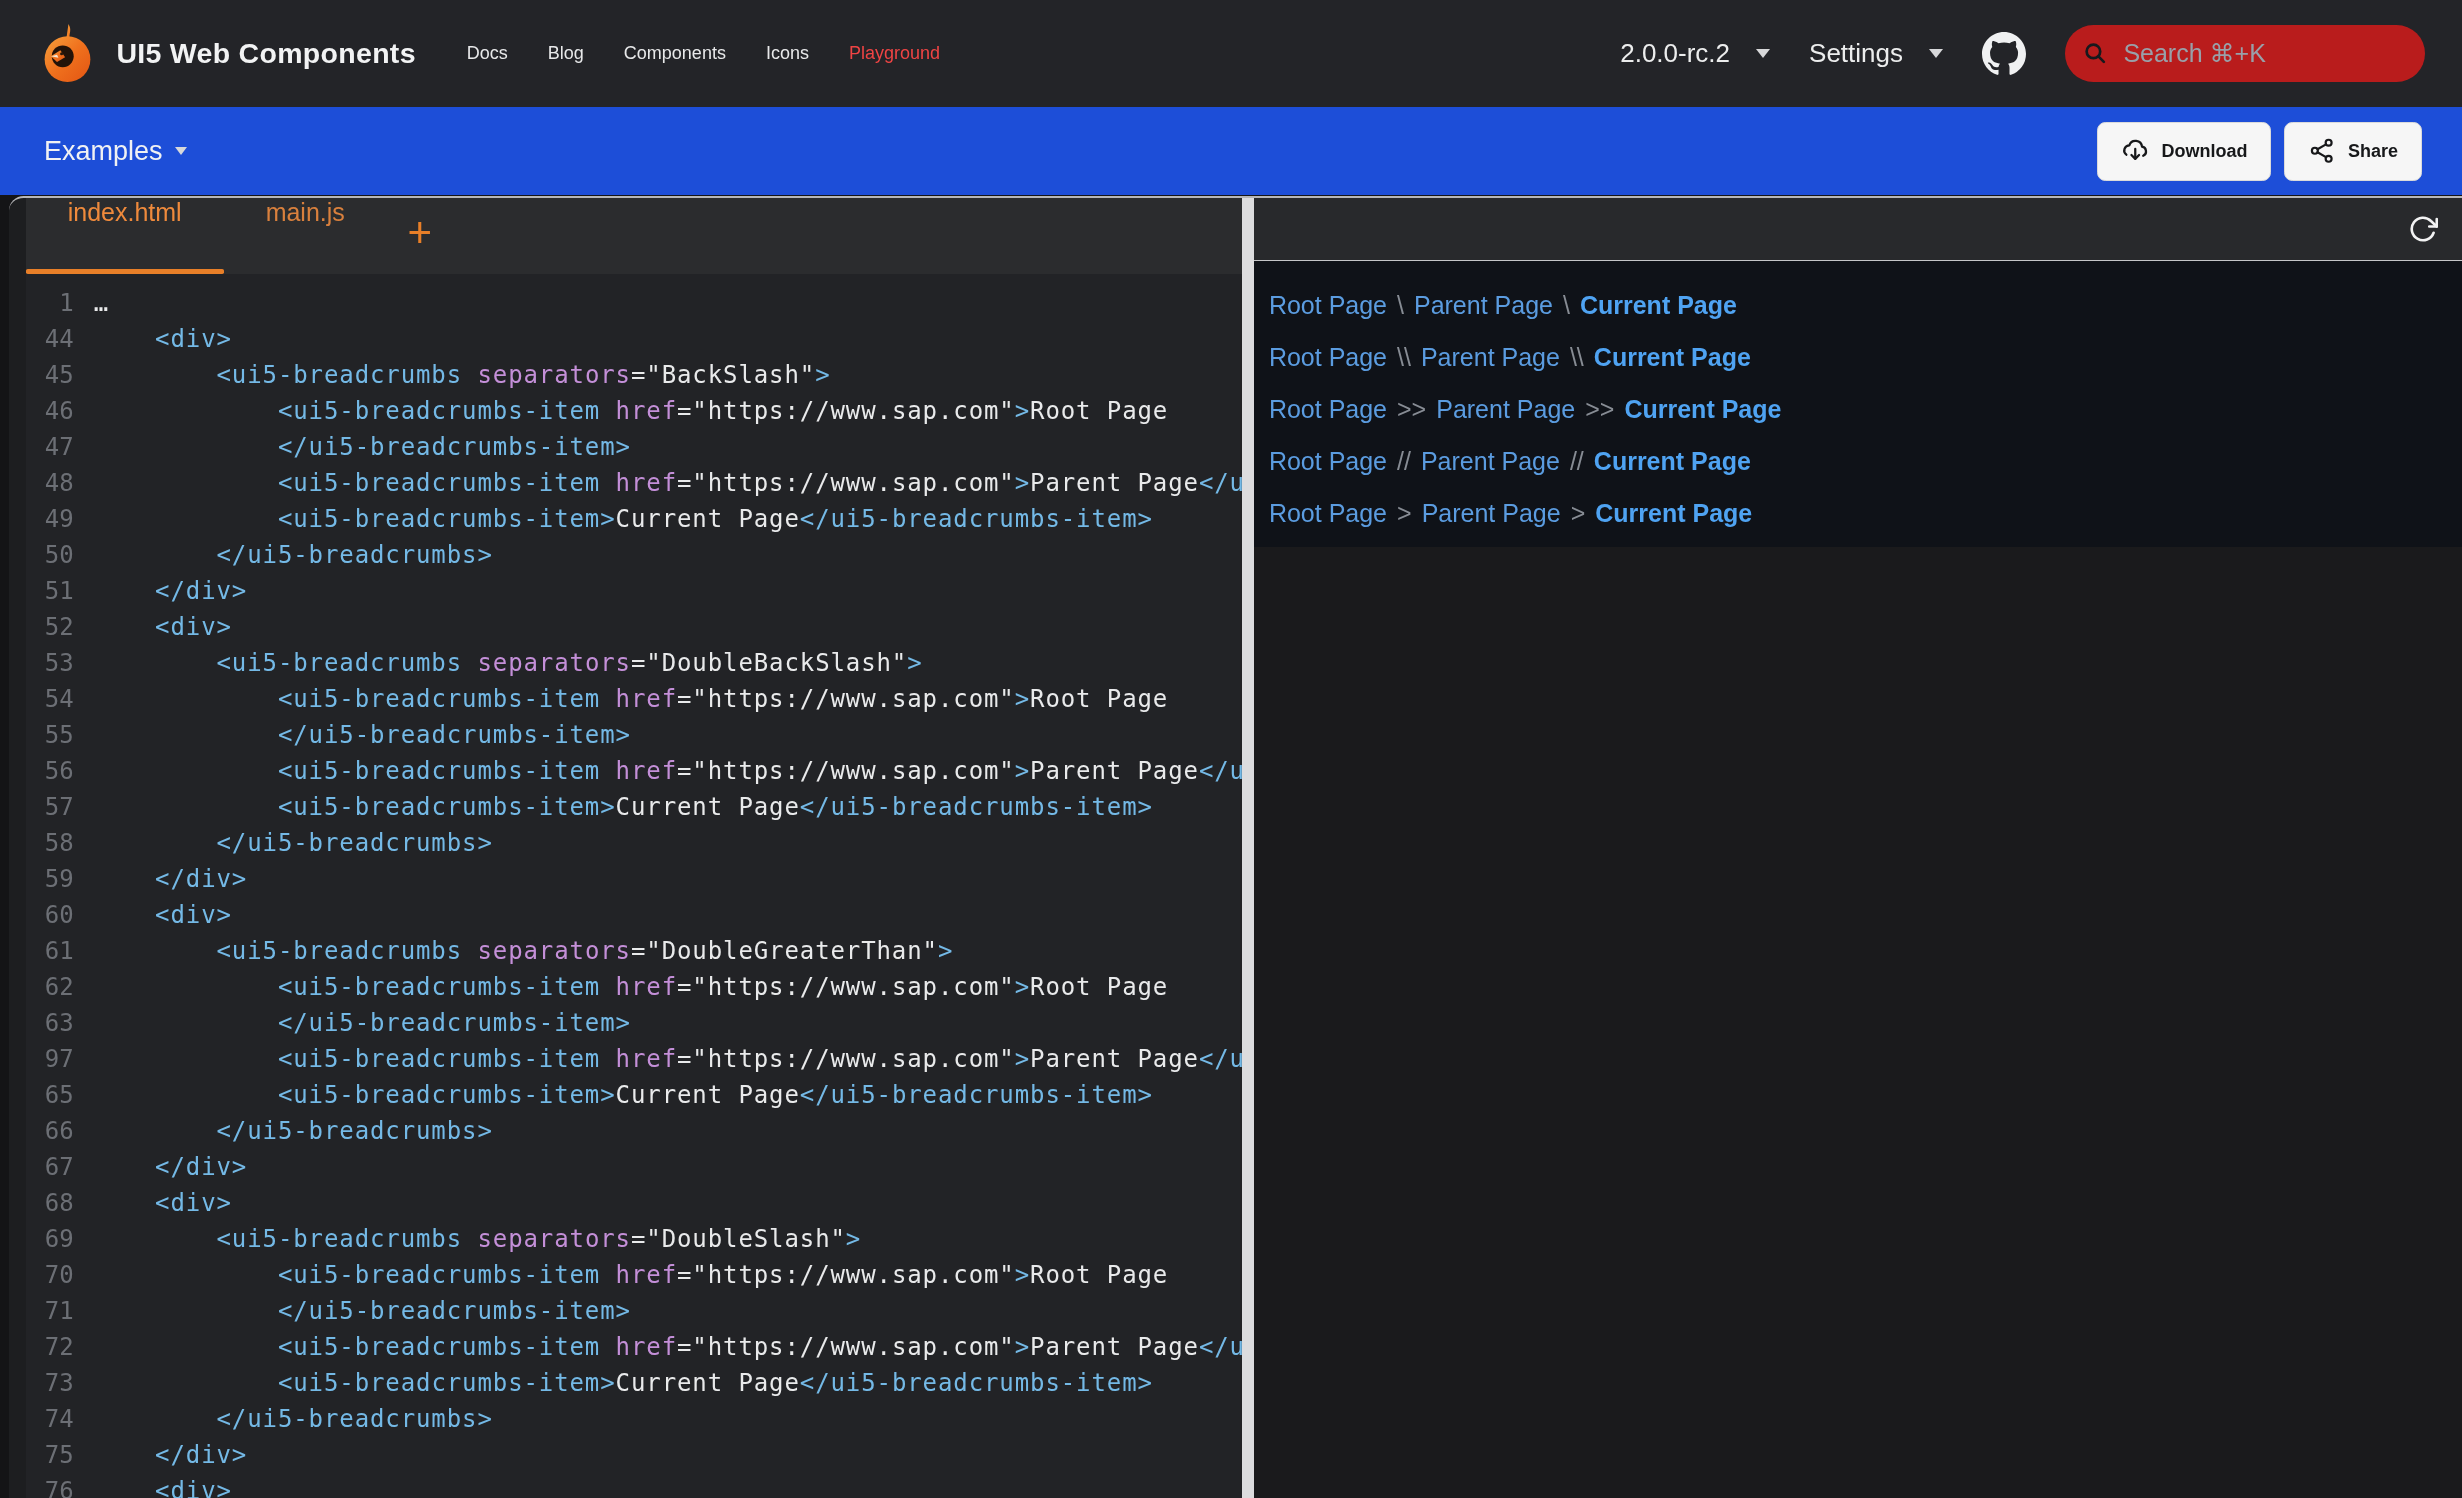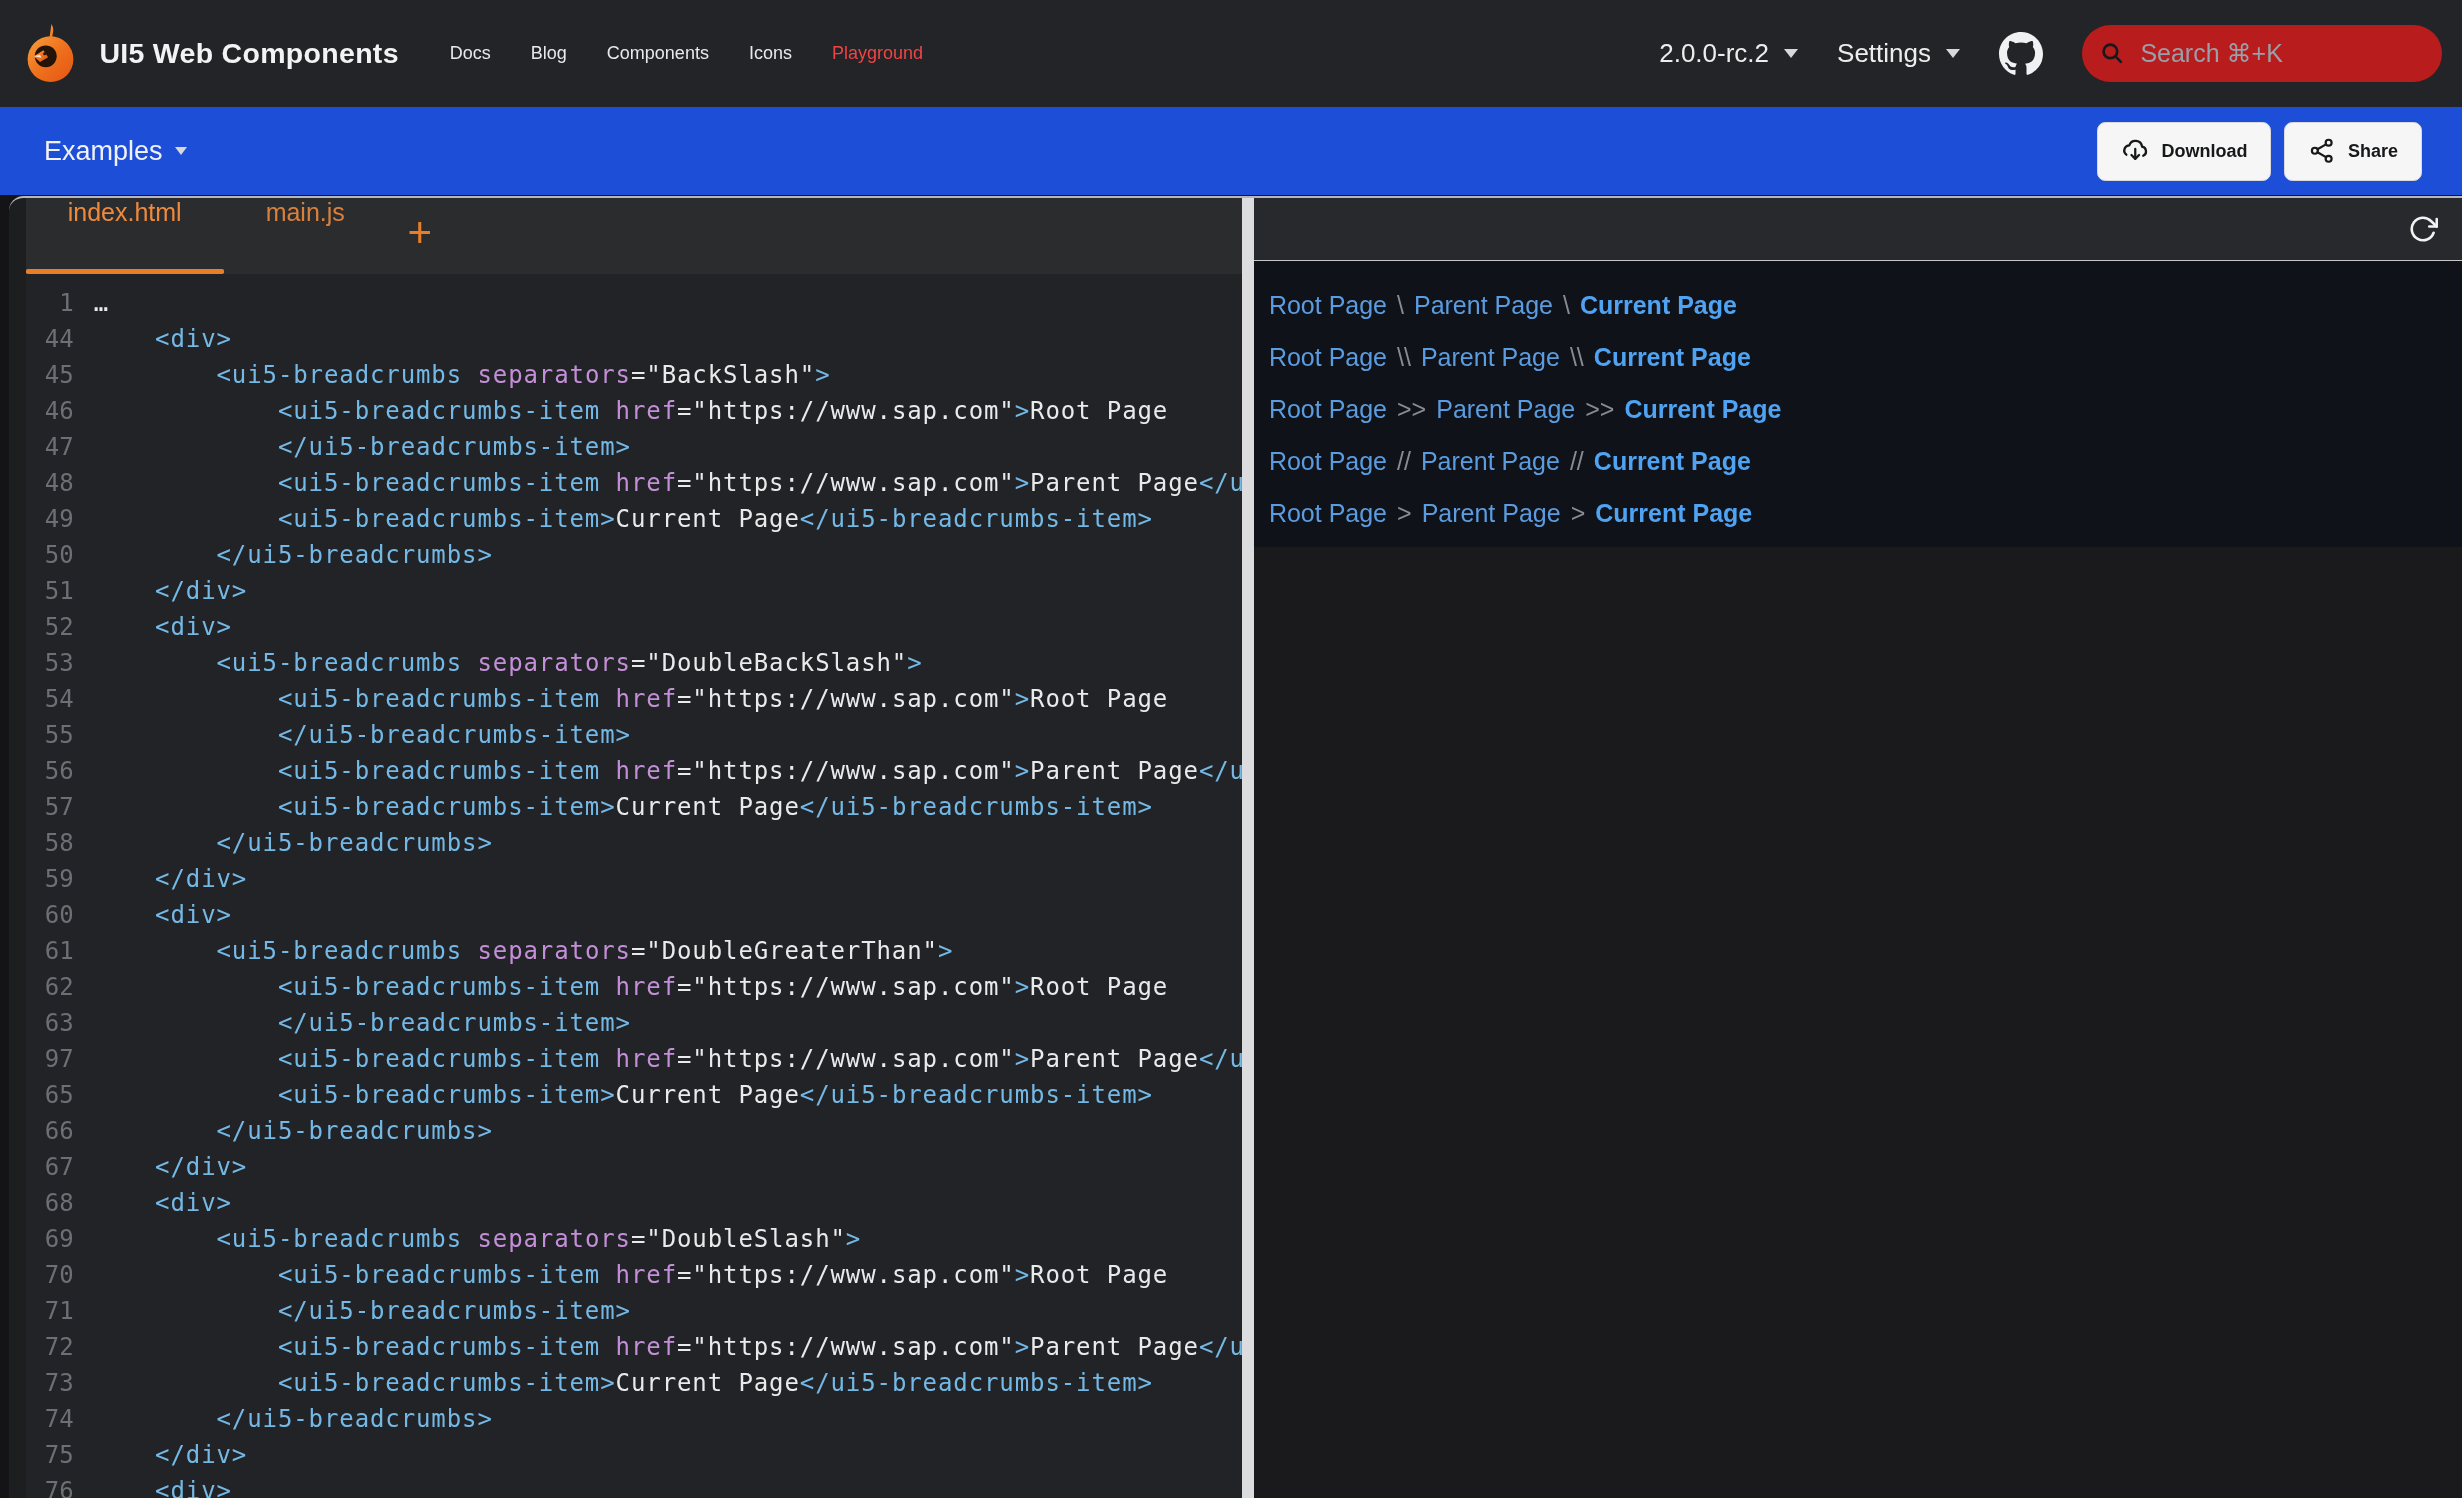--- a/index.html
+++ b/index.html
@@ -1,28 +1,28 @@
 <!DOCTYPE html>
 <html style="font-size:14.7px"><head>
 <meta charset="utf-8">
 <style>
   html,body{margin:0;padding:0;background:#141416;}
   #app{position:relative;width:2462px;height:1498px;background:#141416;overflow:hidden;
        font-family:"Liberation Sans",sans-serif;-webkit-font-smoothing:antialiased;}
 
   
   .header{position:absolute;left:0;top:0;width:100%;height:107px;background:#232428;
-          display:flex;align-items:center;padding:0 20px;box-sizing:border-box;z-index:3;}
+          display:flex;align-items:center;padding:0 37px;box-sizing:border-box;z-index:3;}
   .logo{width:61px;height:61px;flex:0 0 auto;cursor:pointer;}
   .brand{margin-left:18.4px;font-size:28.5px;font-weight:700;color:#f2f3f4;letter-spacing:0.3px;cursor:pointer;}
   .nav{display:flex;margin-left:51px;gap:40px;font-size:18px;color:#e8e9ea;}
   .nav-item{cursor:pointer;white-space:nowrap;}
   .nav-item.active{color:#ef4444;}
   .hdr-right{margin-left:auto;display:flex;align-items:center;gap:39px;}
-  .dd{display:flex;align-items:center;gap:15px;font-size:26px;color:#eceded;cursor:pointer;white-space:nowrap;justify-content:space-between;}
+  .dd{display:flex;align-items:center;gap:26px;font-size:26px;color:#eceded;cursor:pointer;white-space:nowrap;justify-content:space-between;}
   .caret{width:0;height:0;border-left:7.3px solid transparent;border-right:7.3px solid transparent;
          border-top:9.2px solid #d7d8da;}
   .gh{width:44px;height:44px;cursor:pointer;display:block;}
   .search{width:360px;height:57px;border-radius:28.5px;background:#b91c1c;display:flex;align-items:center;
           padding:0 18.4px;box-sizing:border-box;gap:13px;}
   .search svg{flex:0 0 auto;}
   .search input{flex:1;min-width:0;background:transparent;border:none;outline:none;font-size:25px;
                 color:#c7ccd2;font-family:inherit;}
   .search input::placeholder{color:#99a0a9;}
 

